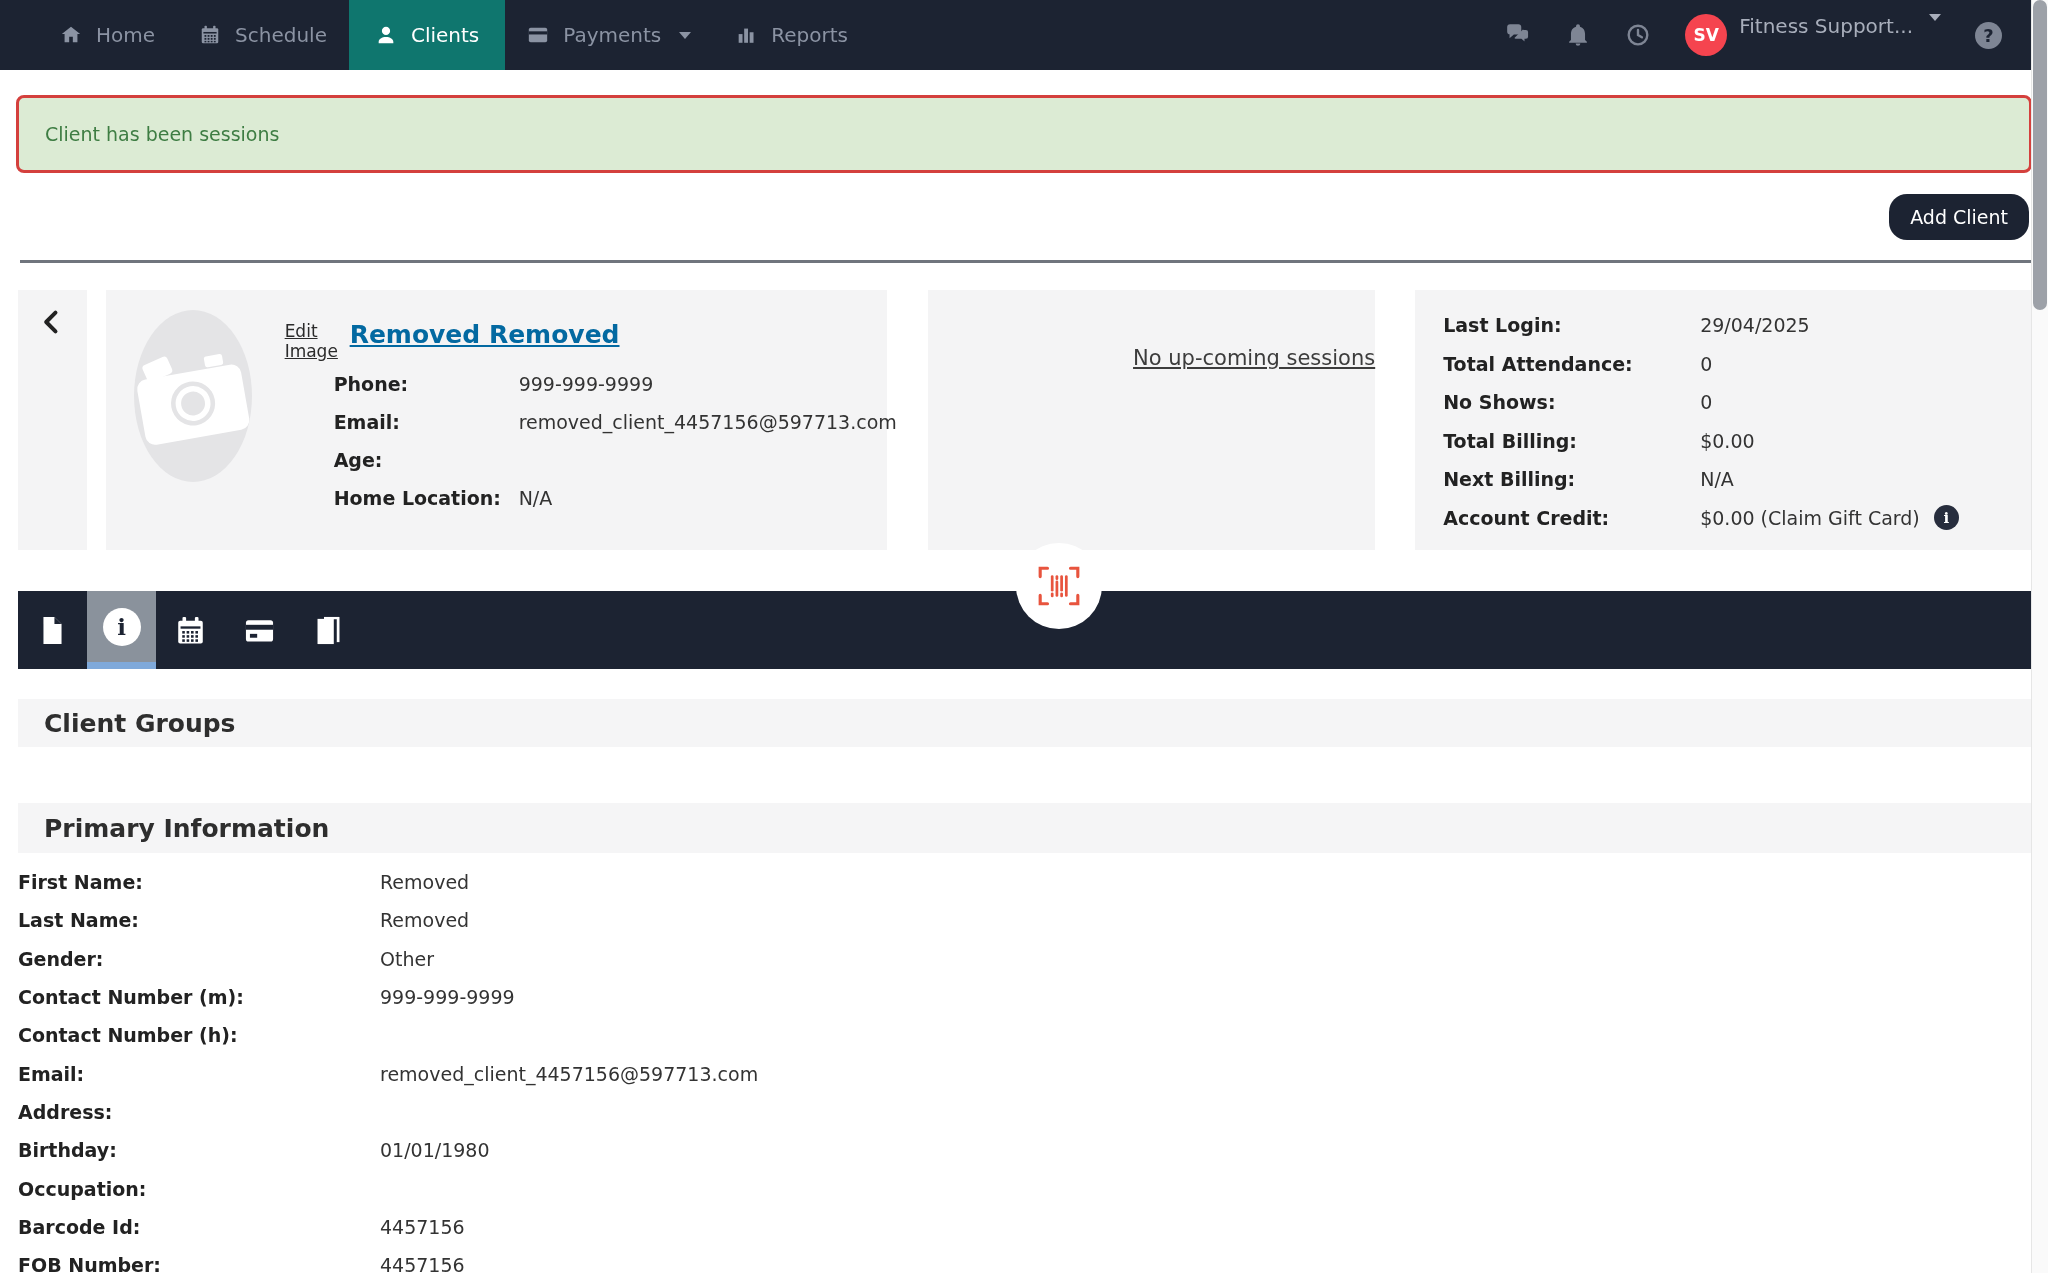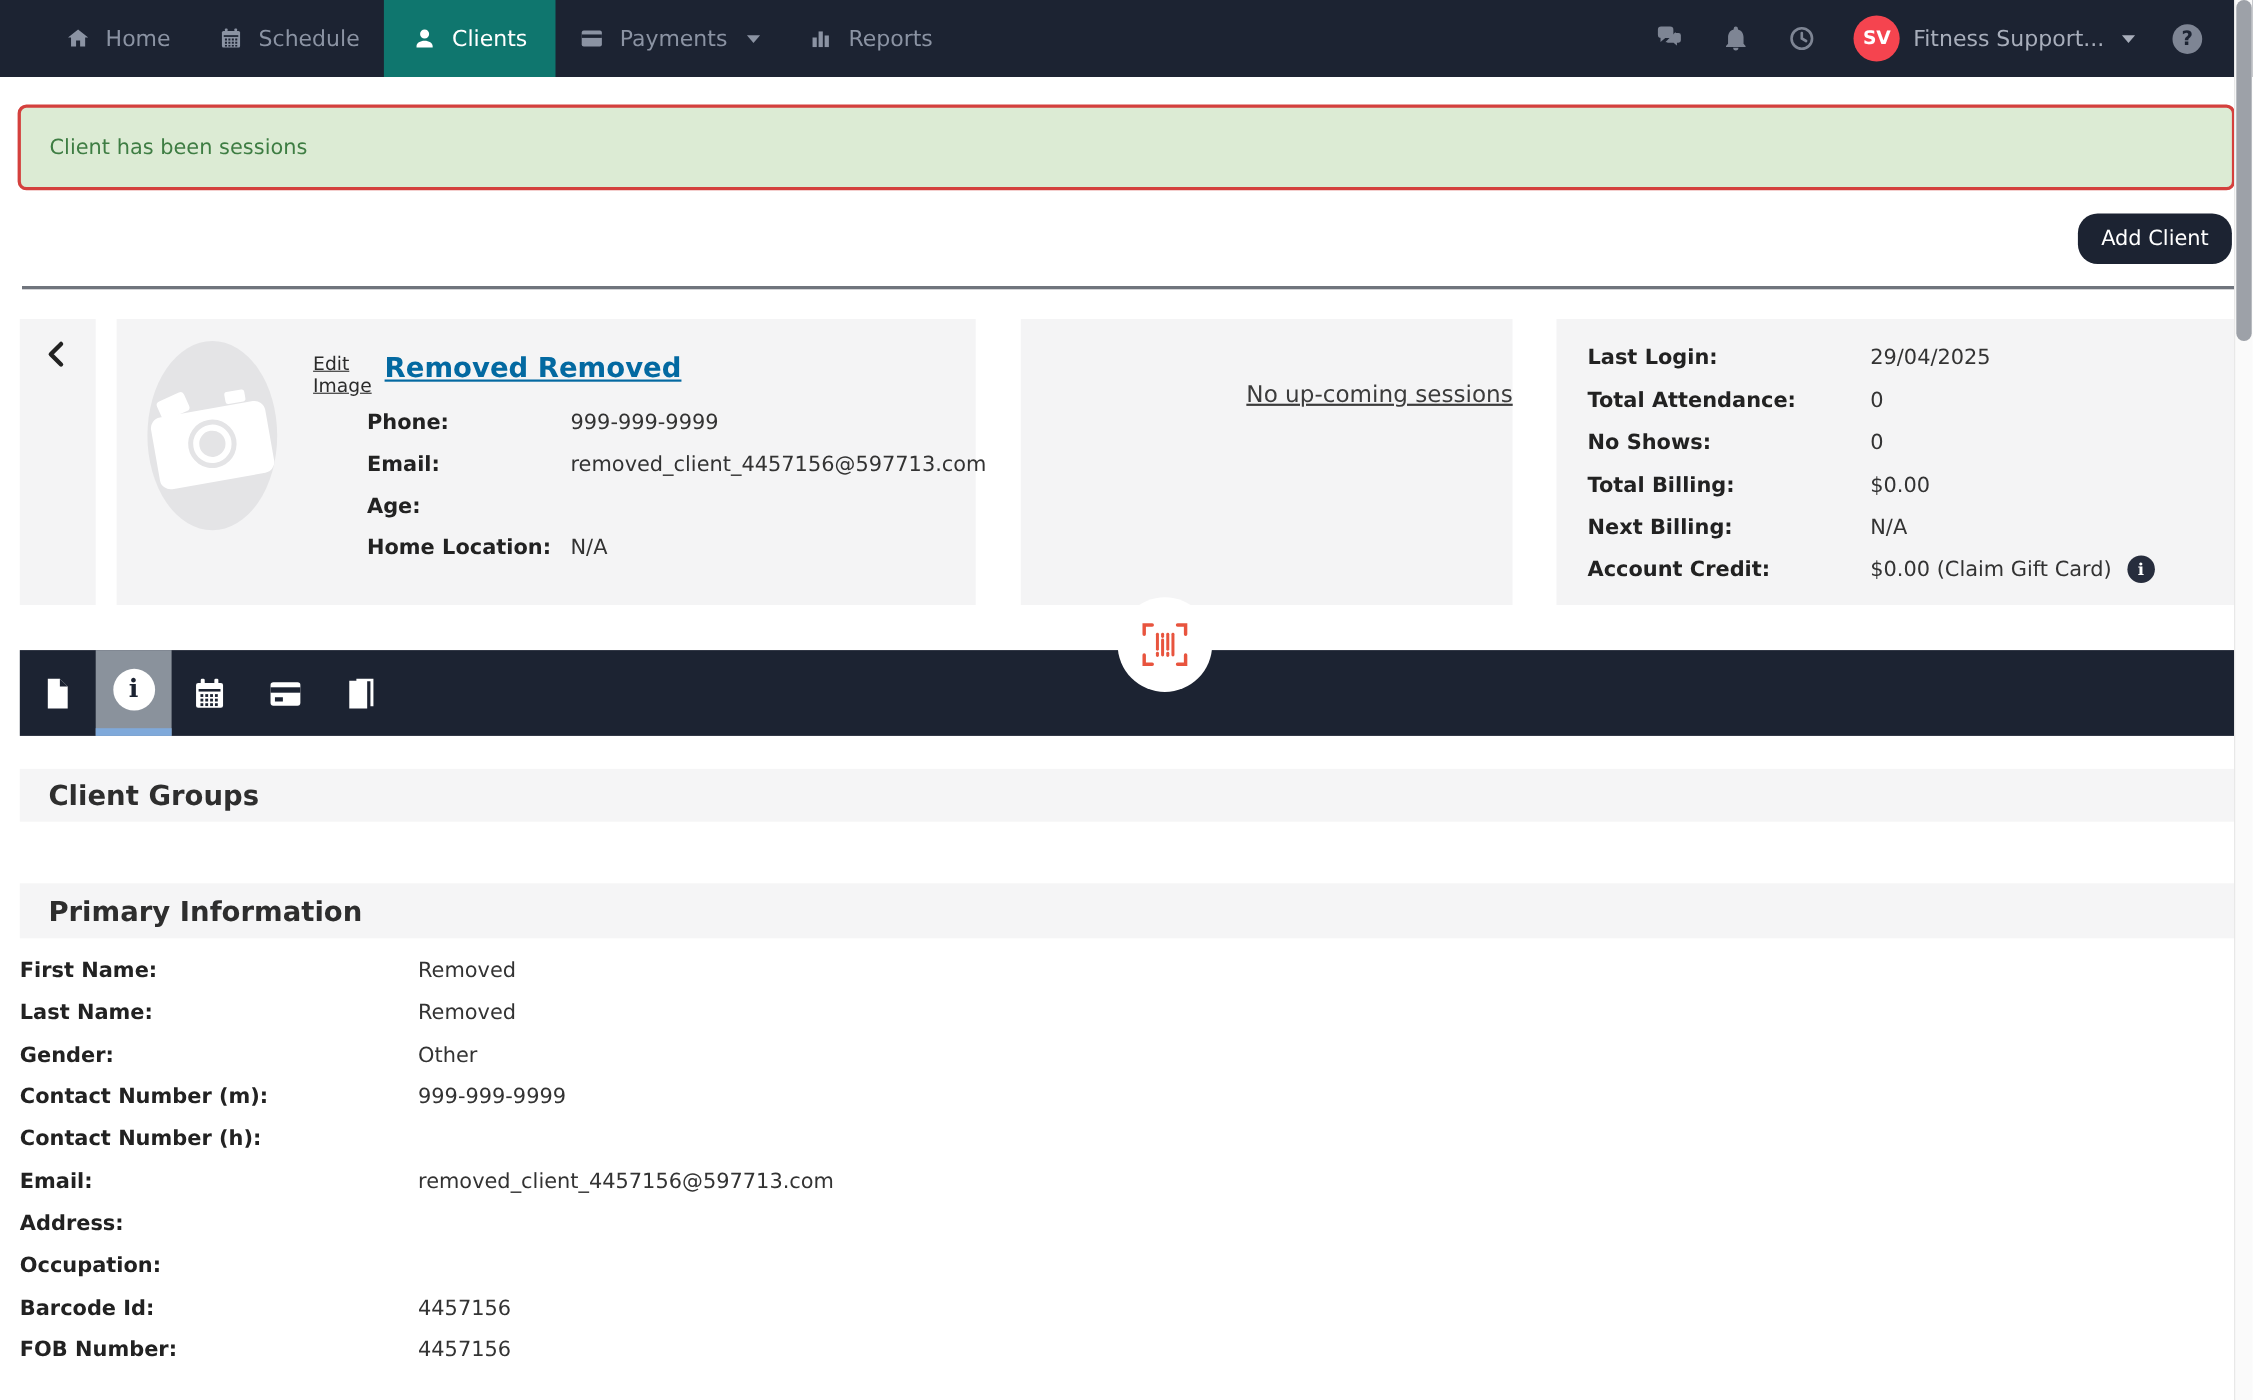--- a/index.html
+++ b/index.html
@@ -13,21 +13,21 @@
   .nav-item{display:flex;align-items:center;gap:14px;padding:0 22px;
             font-size:20px;color:#8b93a3;cursor:pointer;}
   .nav-item svg{width:22px;height:22px;fill:currentColor;flex:none;}
   .nav-item.active{background:#0f766e;color:#fff;padding:0 26px;}
   .caret{width:0;height:0;border-left:6px solid transparent;border-right:6px solid transparent;
          border-top:7px solid currentColor;display:inline-block;margin-left:4px;}
   .nav-right{margin-left:auto;display:flex;align-items:center;gap:34px;padding-right:46px;}
   .icon-btn{background:none;border:none;padding:0;cursor:pointer;display:flex;align-items:center;}
   .icon-btn svg{width:26px;height:26px;fill:#7e8594;}
   .icon-btn svg.stroked{fill:none;stroke:#7e8594;stroke-width:2.2;stroke-linecap:round;}
-  .user-chip{display:flex;align-items:center;gap:12px;cursor:pointer;color:#a8aebb;font-size:20px;}
+  .user-chip{display:flex;gap:12px;cursor:pointer;color:#a8aebb;font-size:20px;}
   .avatar{width:42px;height:42px;border-radius:50%;background:#f5444f;color:#fff;
           display:flex;align-items:center;justify-content:center;font-size:17px;font-weight:bold;}
   .help-circle{width:27px;height:27px;border-radius:50%;background:#7e8594;color:#1c2332;
                display:flex;align-items:center;justify-content:center;font-size:18px;font-weight:bold;cursor:pointer;}
 
   
   .alert{margin:25px 16px 0 16px;height:72px;border:3px solid #d4403d;border-radius:8px;
          background:#dcebd4;display:flex;align-items:center;padding:0 26px;
          color:#3e7d43;font-size:19px;}
 
@@ -360,20 +360,24 @@
     </div>
     <div class="f-row">
       <span class="f-label">Email:</span>
       <span class="f-value">removed_client_4457156@597713.com</span>
     </div>
     <div class="f-row">
       <span class="f-label">Address:</span>
       <span class="f-value"></span>
     </div>
     <div class="f-row">
+      <span class="f-label">Birthday:</span>
+      <span class="f-value">01/01/1980</span>
+    </div>
+    <div class="f-row">
       <span class="f-label">Occupation:</span>
       <span class="f-value"></span>
     </div>
     <div class="f-row">
       <span class="f-label">Barcode Id:</span>
       <span class="f-value">4457156</span>
     </div>
     <div class="f-row">
       <span class="f-label">FOB Number:</span>
       <span class="f-value">4457156</span>

